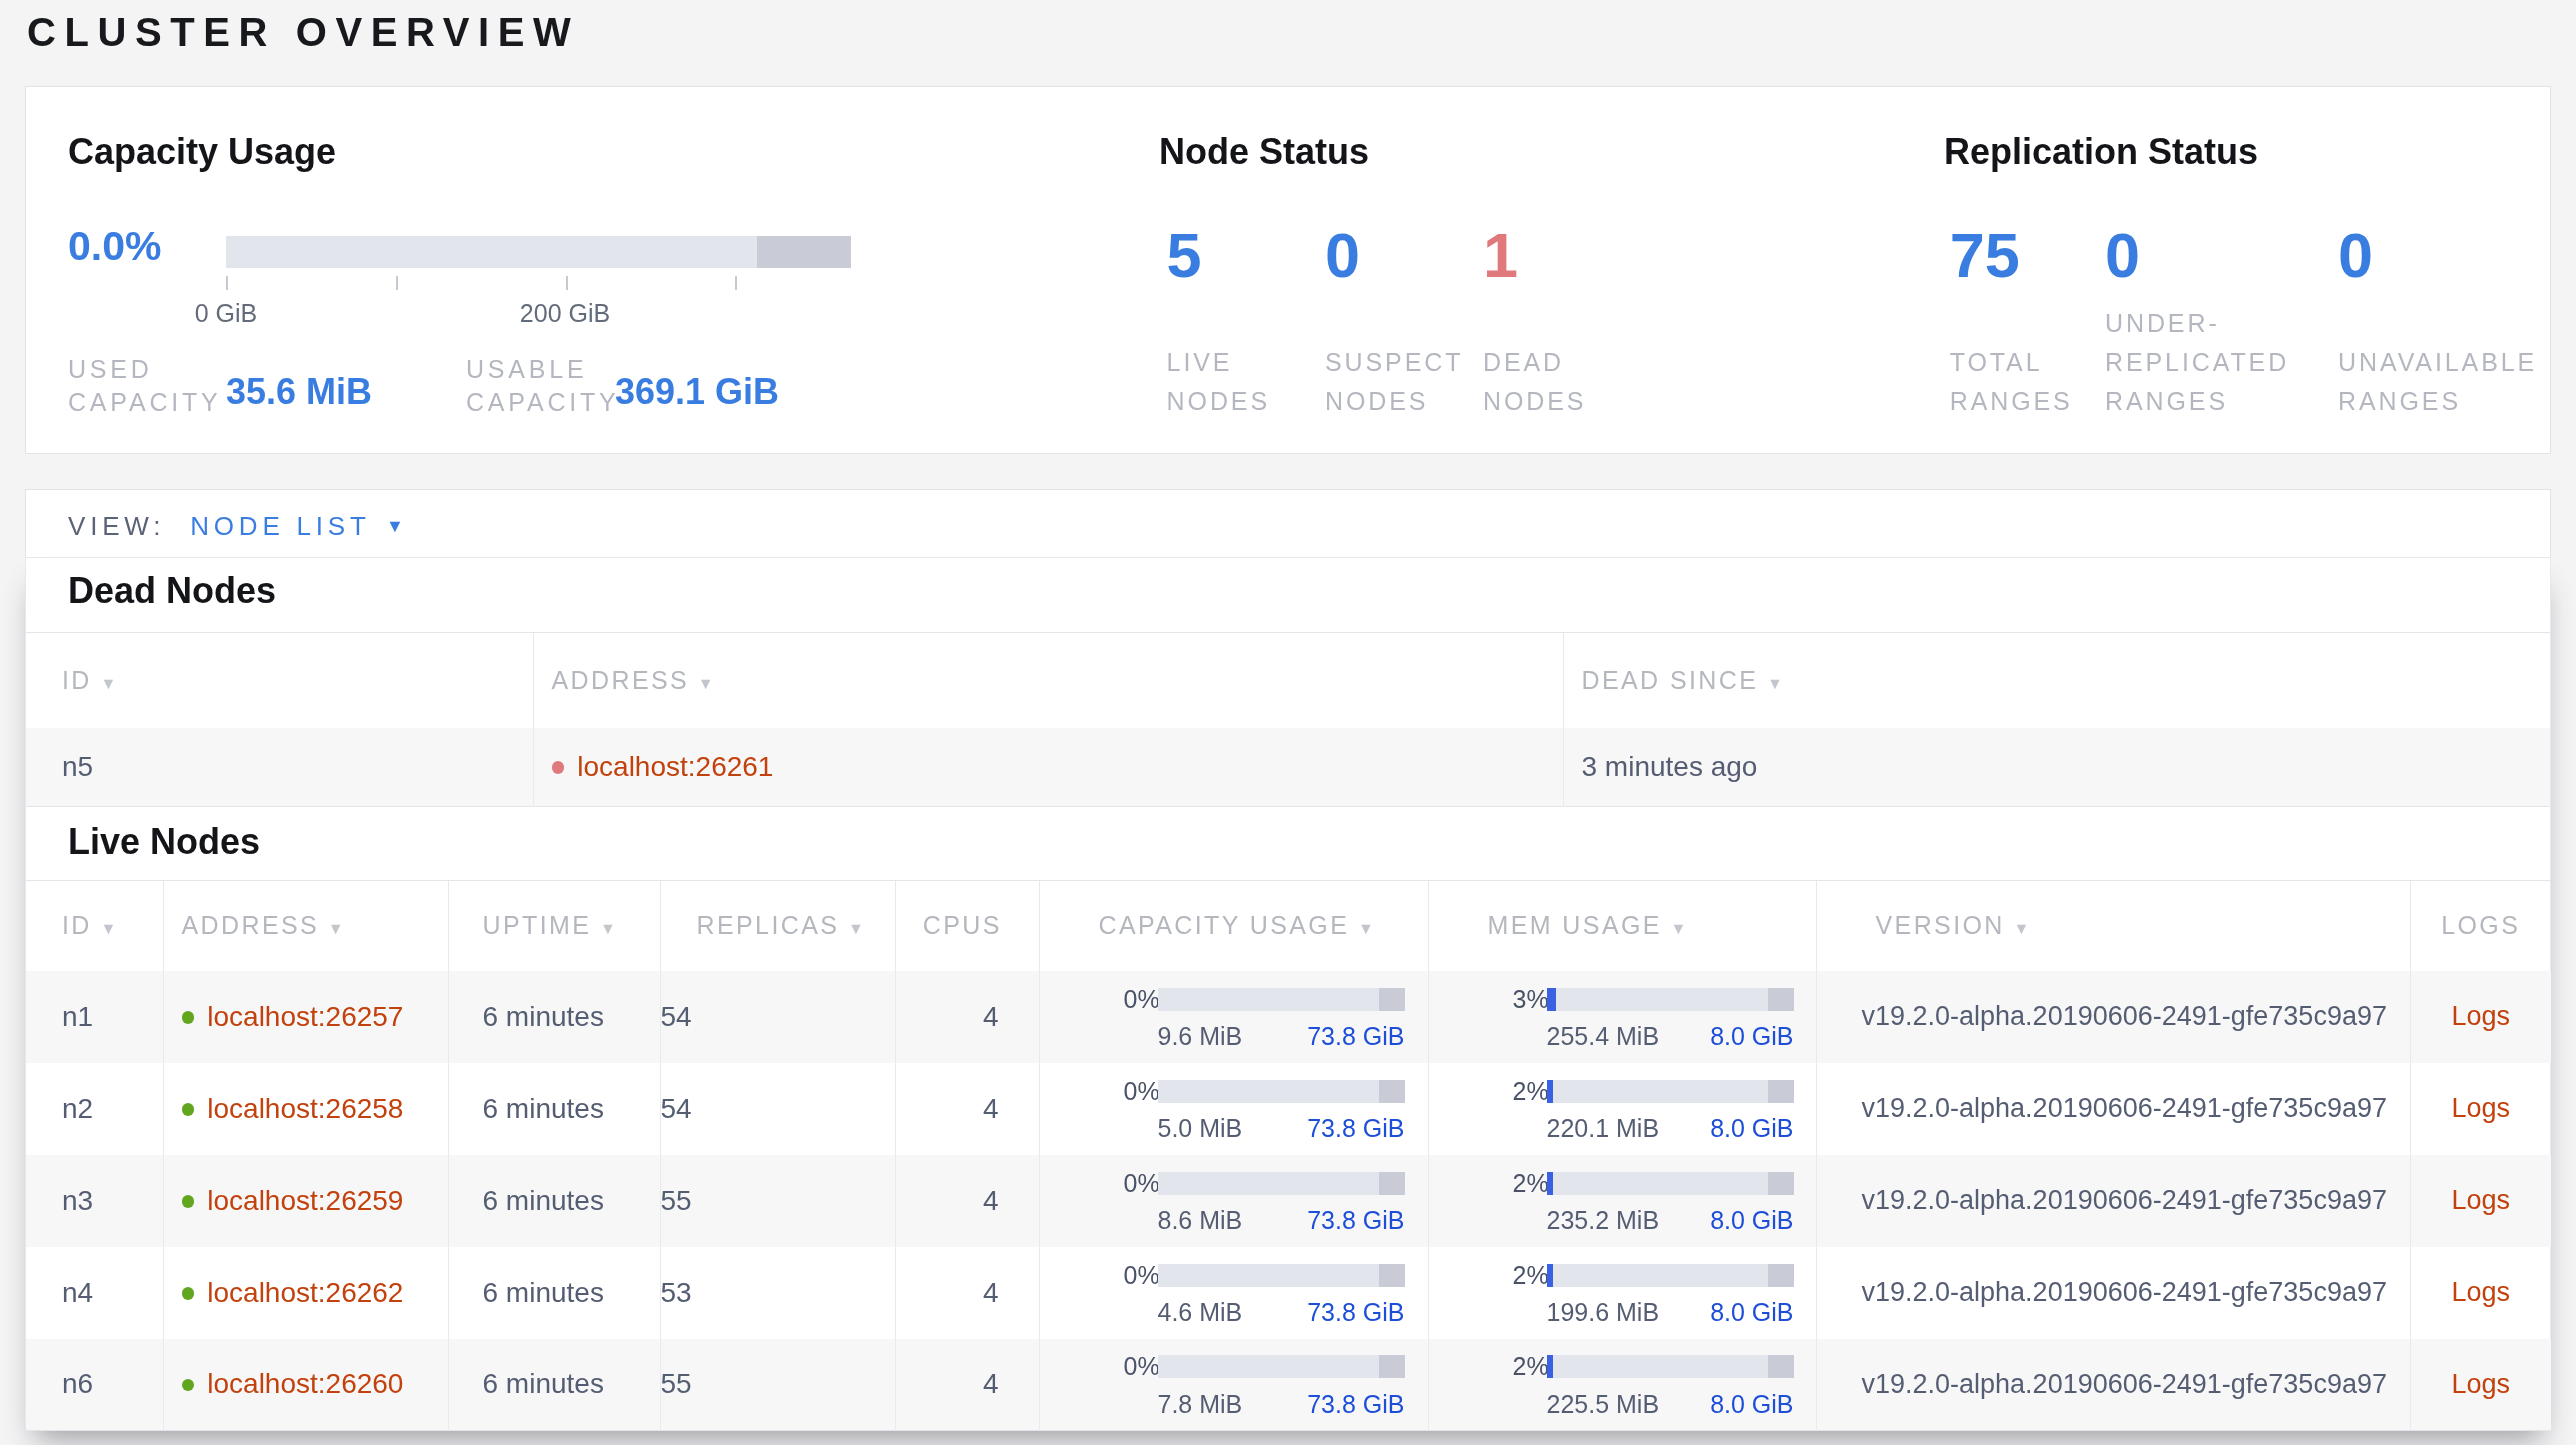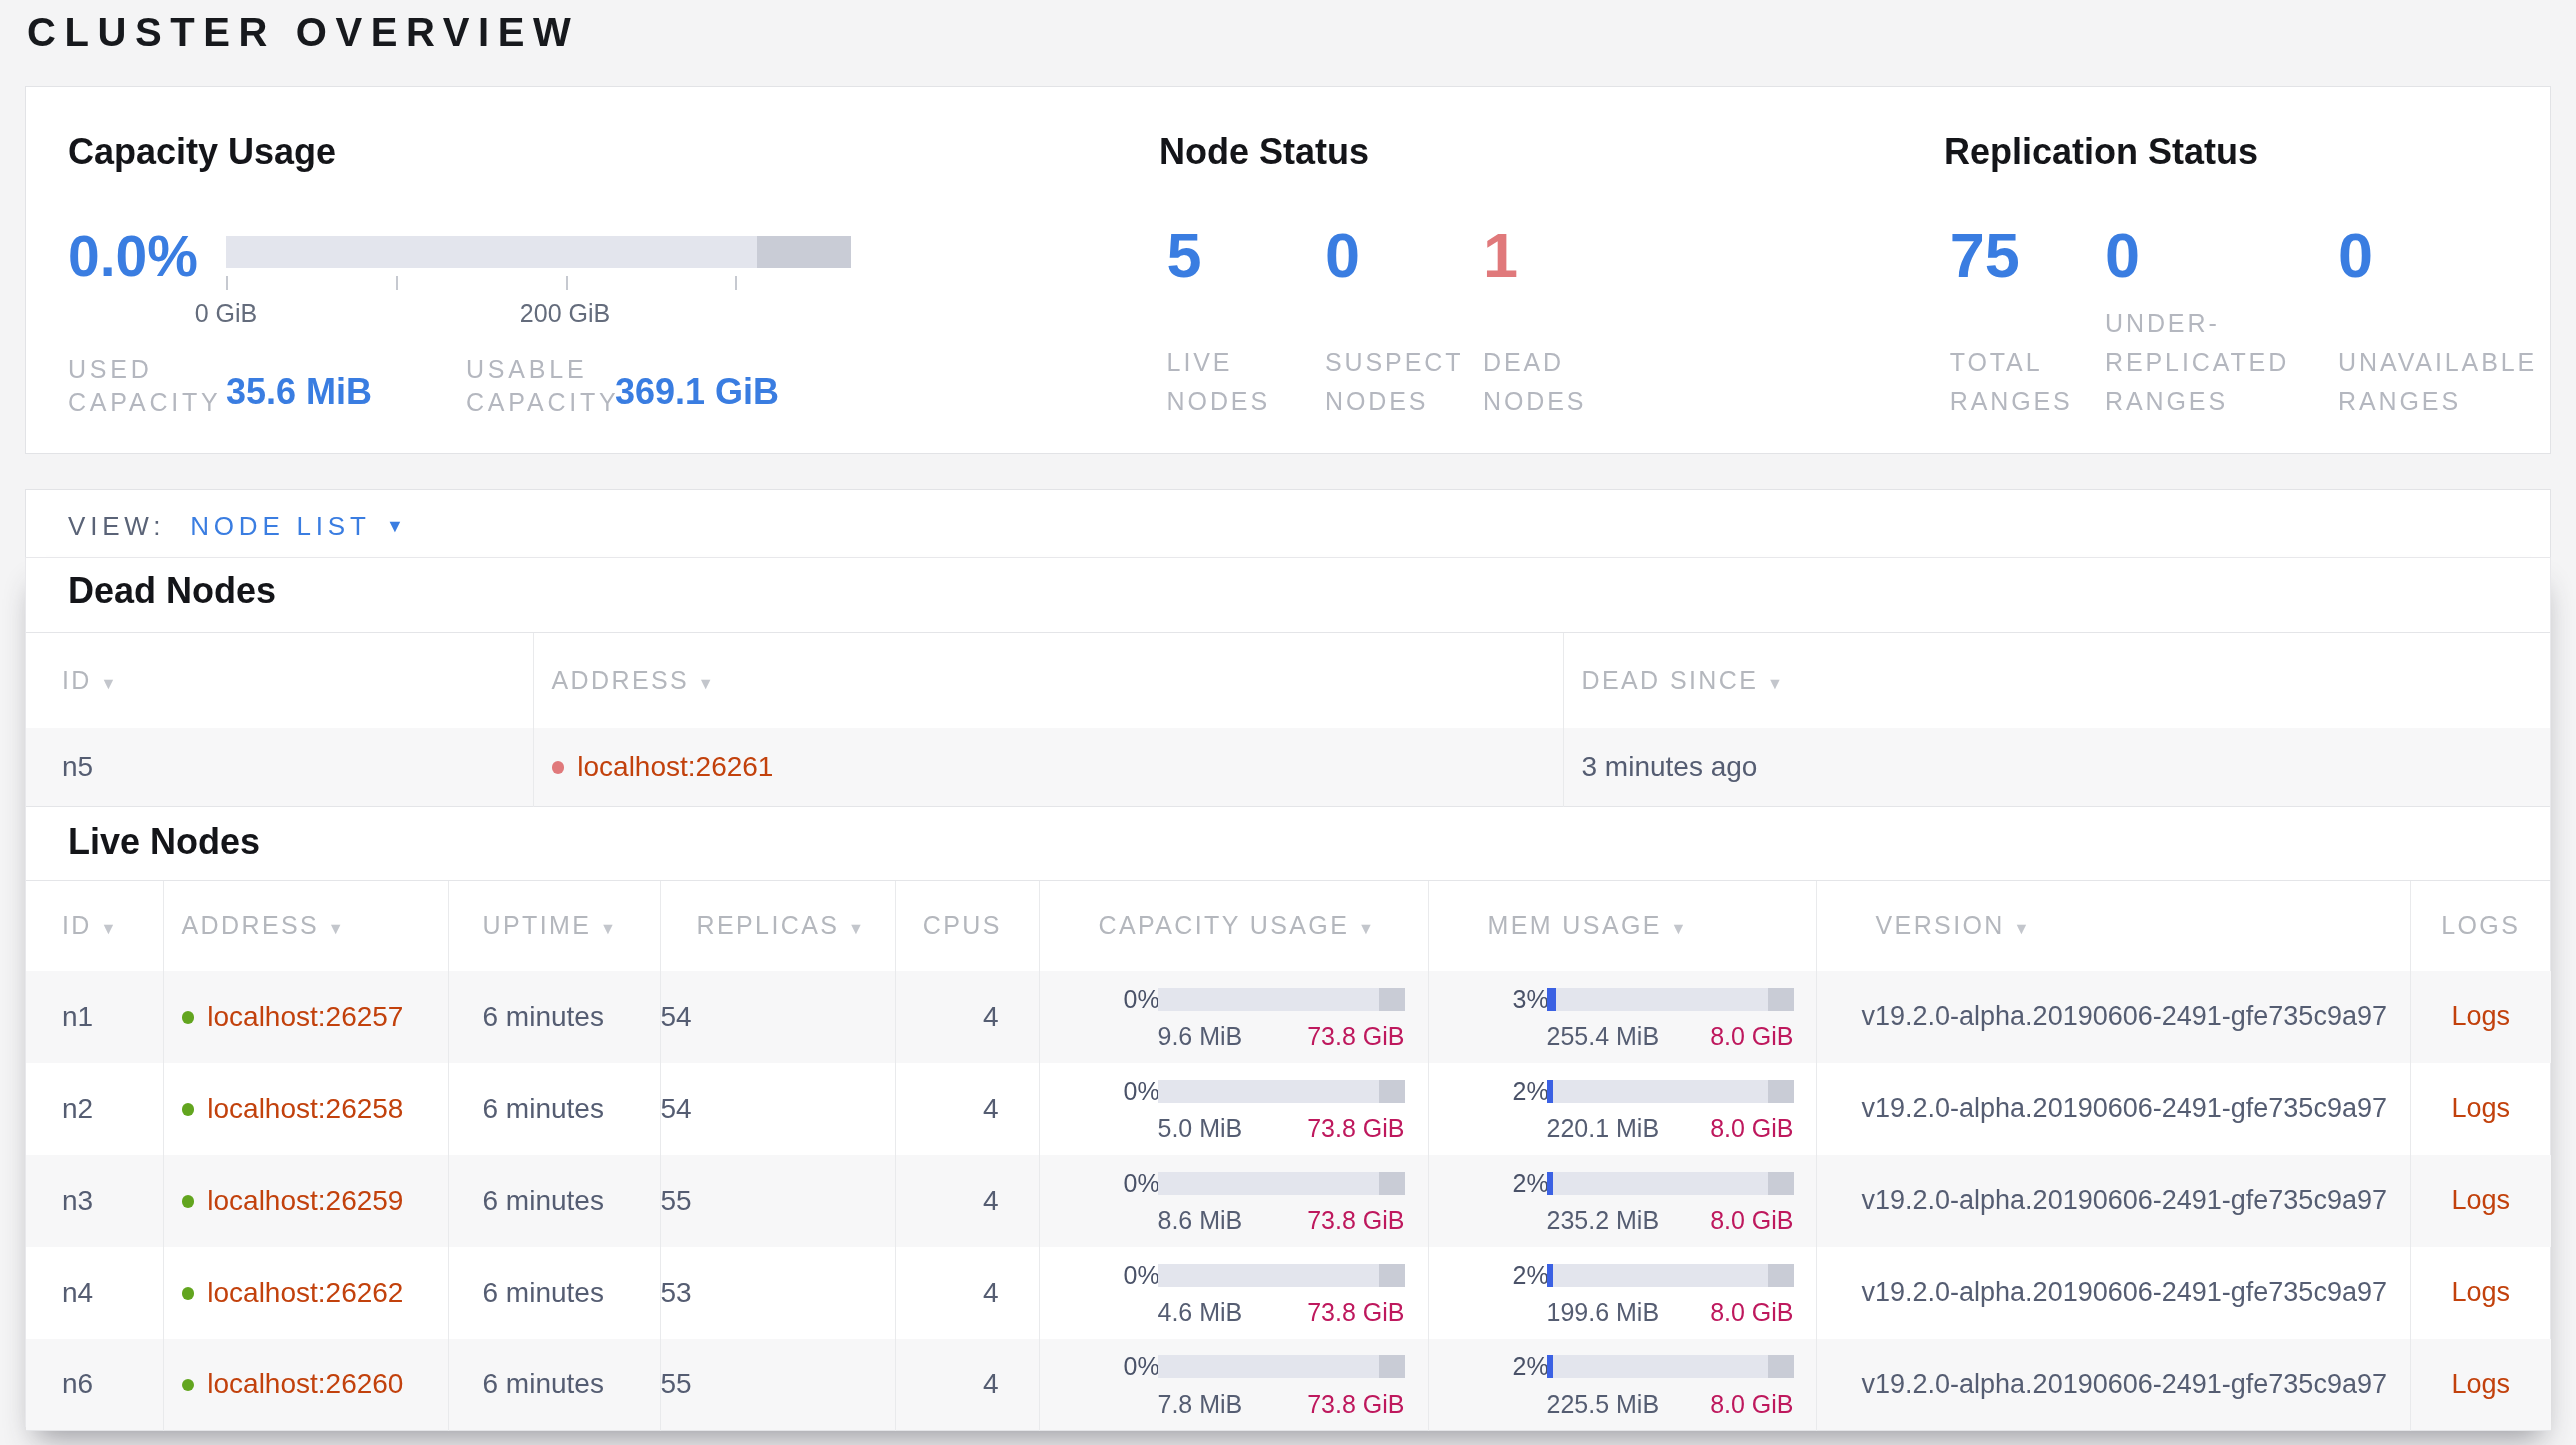--- a/index.html
+++ b/index.html
@@ -19,21 +19,21 @@
   .summary-card {
     position:absolute; left:25px; top:86px; width:2526px; height:368px;
     background:#fff; border:1px solid #e2e3e6;
   }
   .section { position:absolute; top:0; bottom:0; }
   .sec-cap  { left:42px;  width:1031px; }
   .sec-node { left:1133px; width:764px; }
   .sec-repl { left:1918px; width:602px; }
   .sec-title { position:absolute; left:0; top:44px; font-size:36px; font-weight:700; color:#141519; }
 
-  .cap-pct { position:absolute; left:0; top:136px; font-size:57px; font-weight:700; color:#3a7de1; }
+  .cap-pct { position:absolute; left:0; top:136px; font-size:41px; font-weight:700; color:#3a7de1; }
   .cap-bar { position:absolute; left:158px; top:149px; width:625px; height:32px; background:#e3e5ed; }
   .cap-bar-reserved { position:absolute; right:0; top:0; bottom:0; width:94px; background:#c9ccd6; }
   .cap-bar-fill { position:absolute; left:0; top:0; bottom:0; background:#3b61e3; }
   .cap-ticks { position:absolute; left:158px; top:189px; width:625px; height:15.3px; }
   .tick { position:absolute; top:0; width:1.9px; height:14.3px; background:#c6c9d0; }
   .tick-label { position:absolute; top:212px; font-size:25px; color:#646c7c; transform:translateX(-50%); white-space:nowrap; }
 
   .cap-stat-label {
     position:absolute; bottom:34px; width:167px;
     font-size:25px; letter-spacing:3.8px; line-height:33px; color:#b4b7bf;
@@ -104,21 +104,21 @@
 
   
   .usage { margin-left:84px; width:281px; padding-top:1.9px; }
   .u-row { display:flex; align-items:center; height:31px; }
   .u-pct { width:34px; font-size:25px; color:#4a5268; flex:none; }
   .u-bar { position:relative; flex:1; height:23px; background:#e3e5ed; }
   .u-reserved { position:absolute; right:0; top:0; bottom:0; width:26px; background:#c9ccd6; }
   .u-fill { position:absolute; left:0; top:0; bottom:0; background:#3b61e3; }
   .u-vals { display:flex; justify-content:space-between; margin-left:34px; margin-top:7.6px; font-size:25px; }
   .u-used { color:#555d72; }
-  .u-total { color:#be185d; }
+  .u-total { color:#1d4ed8; }
 
   .version-cell { padding-left:45px; font-size:27px; }
   .logs-cell { text-align:center; font-size:27px; }
 </style>
 </head>
 <body>
 
 <div class="page-title">CLUSTER OVERVIEW</div>
 
 <div class="summary-card">

